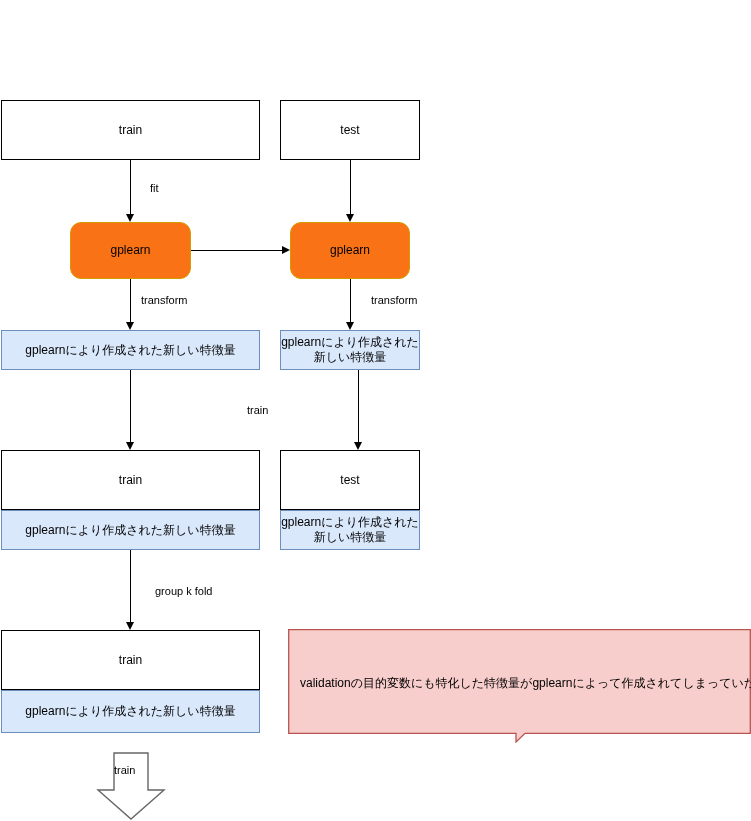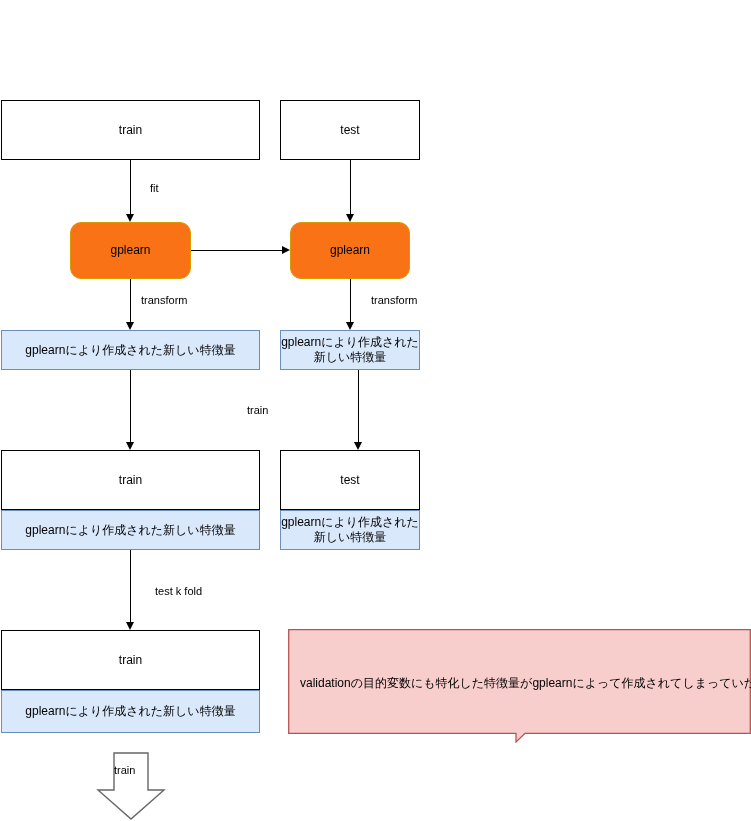--- a/index.html
+++ b/index.html
@@ -162,21 +162,21 @@
   <div class="node plain-box" style="left:280px; top:450px; width:140px; height:60px;">
     <span>test</span>
   </div>
   <div class="node blue-box" style="left:280px; top:510px; width:140px; height:40px;">
     <span>gplearnにより作成された
 新しい特徴量</span>
   </div>
 
   <div class="vline" style="left:130px; top:550px; height:72px;"></div>
   <div class="arrowhead-down" style="left:125.5px; top:622px;"></div>
-  <div class="edge-label" style="left:155px; top:585px;">test k fold</div>
+  <div class="edge-label" style="left:155px; top:585px;">group k fold</div>
 
   <div class="node plain-box" style="left:1px; top:630px; width:259px; height:60px;">
     <span>train</span>
   </div>
   <div class="node blue-box" style="left:1px; top:690px; width:259px; height:43px;">
     <span>gplearnにより作成された新しい特徴量</span>
   </div>
 
 
   <svg class="callout" style="left:96px; top:752px; width:70px; height:69px;" viewBox="0 0 70 69">

